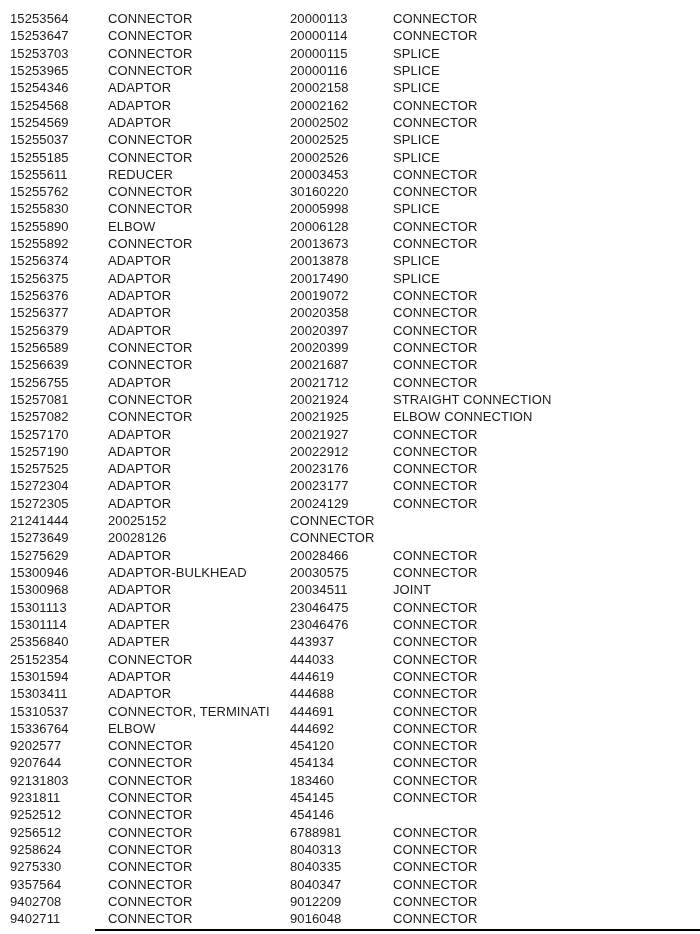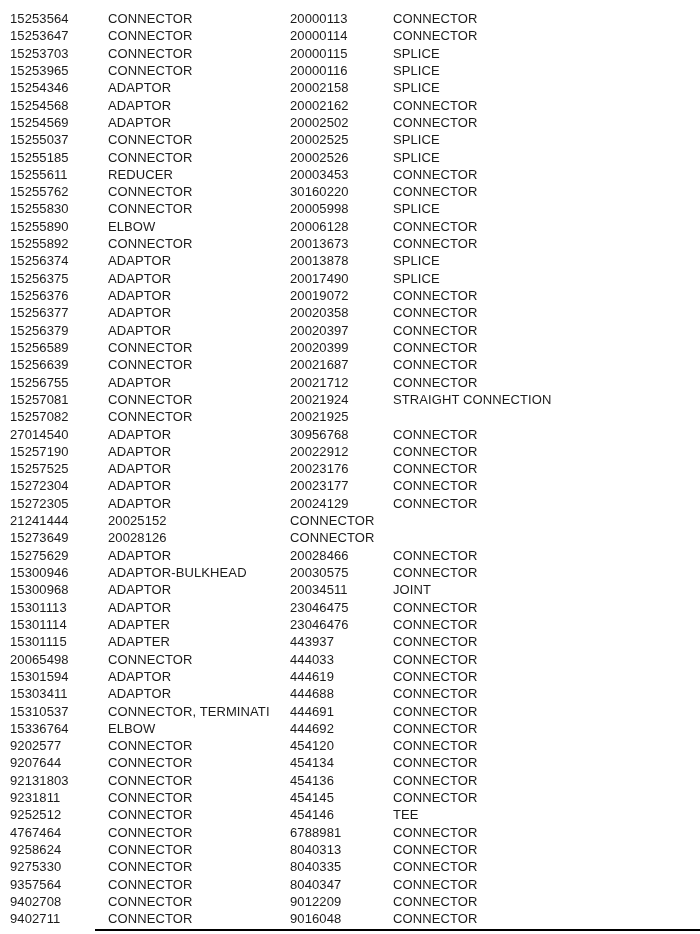--- a/index.html
+++ b/index.html
@@ -183,25 +183,26 @@
     <div class="row">
       <span class="cell">15257081</span>
       <span class="cell">CONNECTOR</span>
       <span class="cell">20021924</span>
       <span class="cell">STRAIGHT CONNECTION</span>
     </div>
     <div class="row">
       <span class="cell">15257082</span>
       <span class="cell">CONNECTOR</span>
       <span class="cell">20021925</span>
-    </div>
-    <div class="row">
-      <span class="cell">27014540</span>
-      <span class="cell">ADAPTOR</span>
-      <span class="cell">30956768</span>
+      <span class="cell">ELBOW CONNECTION</span>
+    </div>
+    <div class="row">
+      <span class="cell">15257170</span>
+      <span class="cell">ADAPTOR</span>
+      <span class="cell">20021927</span>
       <span class="cell">CONNECTOR</span>
     </div>
     <div class="row">
       <span class="cell">15257190</span>
       <span class="cell">ADAPTOR</span>
       <span class="cell">20022912</span>
       <span class="cell">CONNECTOR</span>
     </div>
     <div class="row">
       <span class="cell">15257525</span>
@@ -255,27 +256,27 @@
       <span class="cell">23046475</span>
       <span class="cell">CONNECTOR</span>
     </div>
     <div class="row">
       <span class="cell">15301114</span>
       <span class="cell">ADAPTER</span>
       <span class="cell">23046476</span>
       <span class="cell">CONNECTOR</span>
     </div>
     <div class="row">
-      <span class="cell">15301115</span>
+      <span class="cell">25356840</span>
       <span class="cell">ADAPTER</span>
       <span class="cell">443937</span>
       <span class="cell">CONNECTOR</span>
     </div>
     <div class="row">
-      <span class="cell">20065498</span>
+      <span class="cell">25152354</span>
       <span class="cell">CONNECTOR</span>
       <span class="cell">444033</span>
       <span class="cell">CONNECTOR</span>
     </div>
     <div class="row">
       <span class="cell">15301594</span>
       <span class="cell">ADAPTOR</span>
       <span class="cell">444619</span>
       <span class="cell">CONNECTOR</span>
     </div>
@@ -305,37 +306,36 @@
     </div>
     <div class="row">
       <span class="cell">9207644</span>
       <span class="cell">CONNECTOR</span>
       <span class="cell">454134</span>
       <span class="cell">CONNECTOR</span>
     </div>
     <div class="row">
       <span class="cell">92131803</span>
       <span class="cell">CONNECTOR</span>
-      <span class="cell">454136</span>
+      <span class="cell">183460</span>
       <span class="cell">CONNECTOR</span>
     </div>
     <div class="row">
       <span class="cell">9231811</span>
       <span class="cell">CONNECTOR</span>
       <span class="cell">454145</span>
       <span class="cell">CONNECTOR</span>
     </div>
     <div class="row">
       <span class="cell">9252512</span>
       <span class="cell">CONNECTOR</span>
       <span class="cell">454146</span>
-      <span class="cell">TEE</span>
-    </div>
-    <div class="row">
-      <span class="cell">4767464</span>
+    </div>
+    <div class="row">
+      <span class="cell">9256512</span>
       <span class="cell">CONNECTOR</span>
       <span class="cell">6788981</span>
       <span class="cell">CONNECTOR</span>
     </div>
     <div class="row">
       <span class="cell">9258624</span>
       <span class="cell">CONNECTOR</span>
       <span class="cell">8040313</span>
       <span class="cell">CONNECTOR</span>
     </div>

